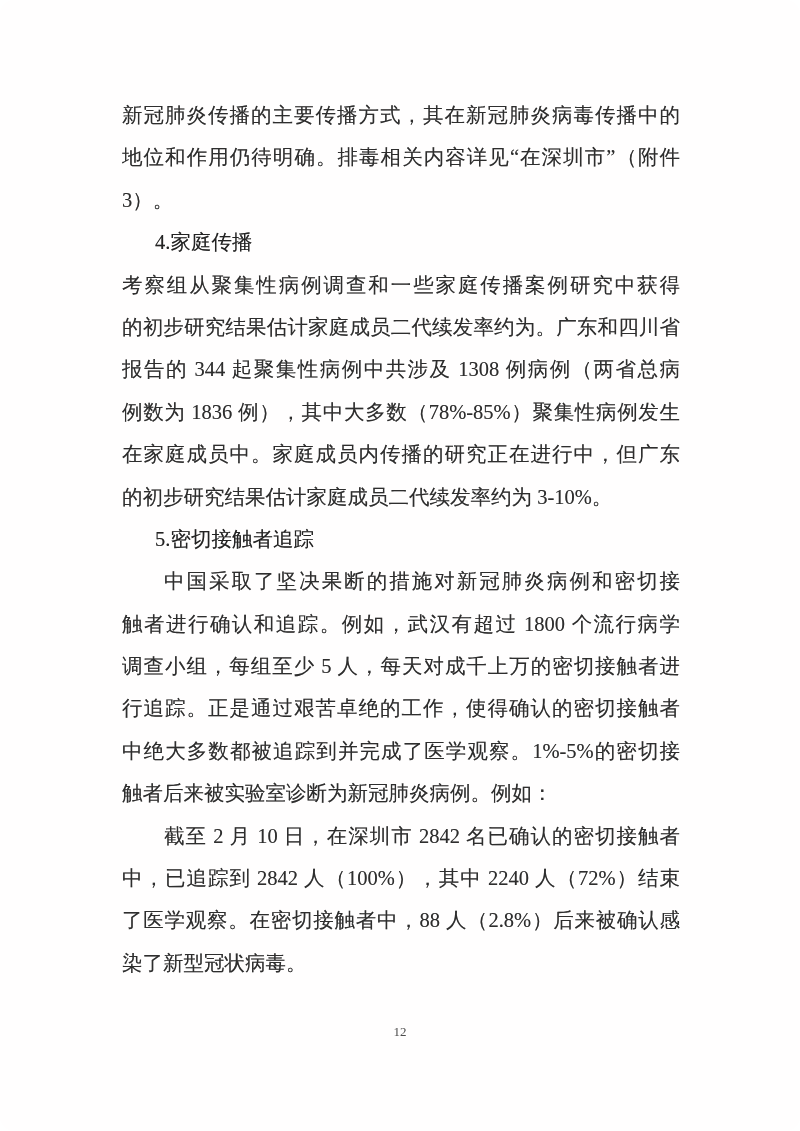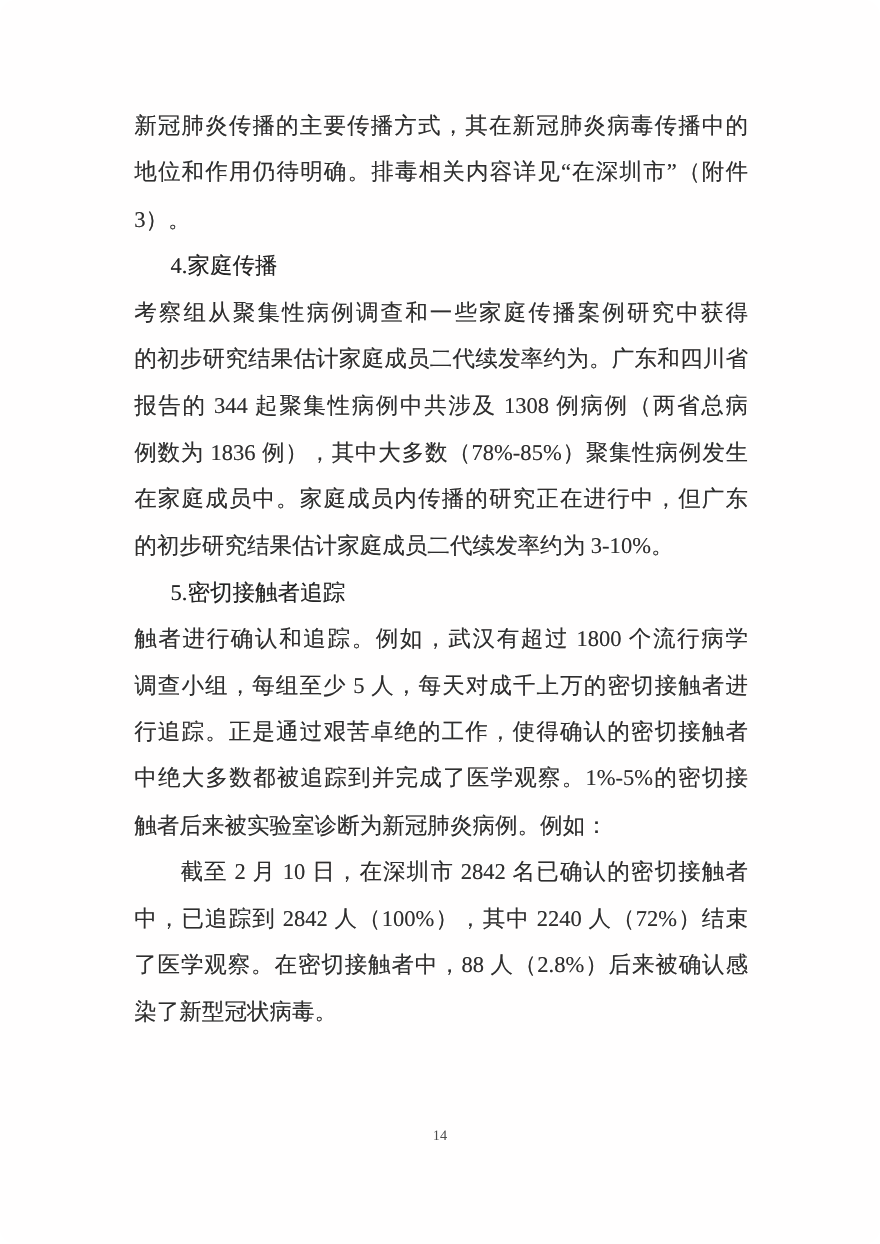--- a/index.html
+++ b/index.html
@@ -68,24 +68,25 @@
       <div class="line just ind-none">地位和作用仍待明确。排毒相关内容详见“在深圳市”（附件</div>
       <div class="line last ind-none">3）。</div>
       <div class="line heading last ind-heading">4.家庭传播</div>
       <div class="line just ind-none">考察组从聚集性病例调查和一些家庭传播案例研究中获得</div>
       <div class="line just ind-none">的初步研究结果估计家庭成员二代续发率约为。广东和四川省</div>
       <div class="line just ind-none">报告的 344 起聚集性病例中共涉及 1308 例病例（两省总病</div>
       <div class="line just ind-none">例数为 1836 例），其中大多数（78%-85%）聚集性病例发生</div>
       <div class="line just ind-none">在家庭成员中。家庭成员内传播的研究正在进行中，但广东</div>
       <div class="line last ind-none">的初步研究结果估计家庭成员二代续发率约为 3-10%。</div>
       <div class="line heading last ind-heading">5.密切接触者追踪</div>
+      <div class="line just ind-para">中国采取了坚决果断的措施对新冠肺炎病例和密切接</div>
       <div class="line just ind-none">触者进行确认和追踪。例如，武汉有超过 1800 个流行病学</div>
       <div class="line just ind-none">调查小组，每组至少 5 人，每天对成千上万的密切接触者进</div>
       <div class="line just ind-none">行追踪。正是通过艰苦卓绝的工作，使得确认的密切接触者</div>
       <div class="line just ind-none">中绝大多数都被追踪到并完成了医学观察。1%-5%的密切接</div>
       <div class="line last ind-none">触者后来被实验室诊断为新冠肺炎病例。例如：</div>
       <div class="line just ind-para">截至 2 月 10 日，在深圳市 2842 名已确认的密切接触者</div>
       <div class="line just ind-none">中，已追踪到 2842 人（100%），其中 2240 人（72%）结束</div>
       <div class="line just ind-none">了医学观察。在密切接触者中，88 人（2.8%）后来被确认感</div>
       <div class="line last ind-none">染了新型冠状病毒。</div>
     </div>
-  <div class="page-number">14</div>
+  <div class="page-number">12</div>
 </div>
 
 </body></html>

